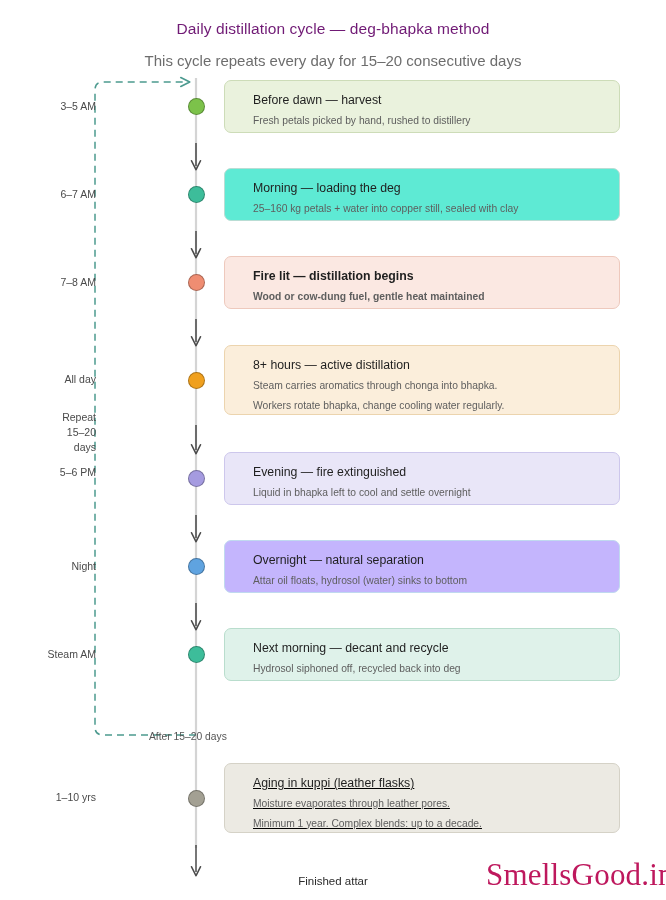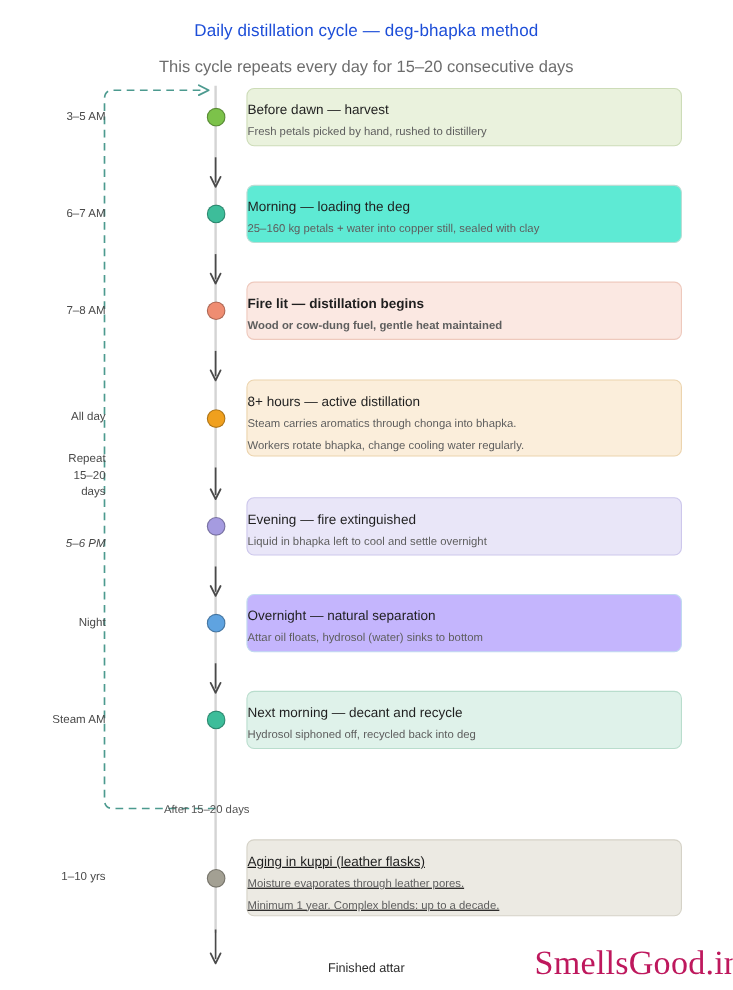--- a/index.html
+++ b/index.html
@@ -18,21 +18,21 @@
   
   #header {
     position: absolute;
     top: 20px;
     left: 0;
     width: 666px;
     text-align: center;
   }
   #chart-title {
     font-size: 15.5px;
-    color: #1d4ed8;
+    color: #701a75;
     letter-spacing: 0.1px;
   }
   #chart-subtitle {
     font-size: 15px;
     color: #6d6d6d;
     margin-top: 14px;
   }
 
   
   #diagram {
@@ -71,21 +71,21 @@
     box-sizing: border-box;
     border: 1.4px solid rgba(0,0,0,0.28);
   }
   .card {
     position: absolute;
     left: 224px;
     width: 396px;
     box-sizing: border-box;
     border-radius: 7px;
     border: 1px solid #d8d8d8;
-    padding: 11px 16px 12px 0;
+    padding: 11px 16px 12px 28px;
   }
   .card-title {
     font-size: 12.3px;
     color: #1f1f1f;
     line-height: 1.35;
   }
   .card-line {
     font-size: 10.3px;
     color: #5e5e5e;
     line-height: 1.55;
@@ -179,21 +179,21 @@
       <div class="step" style="top: 345px;">
         <div class="time-label" style="top: 27px;">All day</div>
         <div class="node-dot" style="left: 187.5px; top: 26.5px; background: rgb(240, 160, 30);"></div>
         <div class="card" style="top: 0px; height: 70px; background: rgb(251, 238, 219); border-color: rgb(236, 212, 174);">
           <div class="card-title">8+ hours — active distillation</div>
           <div class="card-line">Steam carries aromatics through chonga into bhapka.</div>
           <div class="card-line">Workers rotate bhapka, change cooling water regularly.</div>
         </div>
       </div>
       <div class="step" style="top: 452px;">
-        <div class="time-label" style="top: 35px; font-style: italic;">5–6 PM</div>
+        <div class="time-label" style="top: 13px;">5–6 PM</div>
         <div class="node-dot" style="left: 187.5px; top: 18px; background: rgb(165, 155, 224);"></div>
         <div class="card" style="top: 0px; height: 53px; background: rgb(233, 230, 248); border-color: rgb(205, 199, 236);">
           <div class="card-title">Evening — fire extinguished</div>
           <div class="card-line">Liquid in bhapka left to cool and settle overnight</div>
         </div>
       </div>
       <div class="step" style="top: 540px;">
         <div class="time-label" style="top: 18.5px;">Night</div>
         <div class="node-dot" style="left: 187.5px; top: 18px; background: rgb(95, 163, 224);"></div>
         <div class="card" style="top: 0px; height: 53px; background: #c4b5fd; border-color: rgb(192, 217, 239);">

